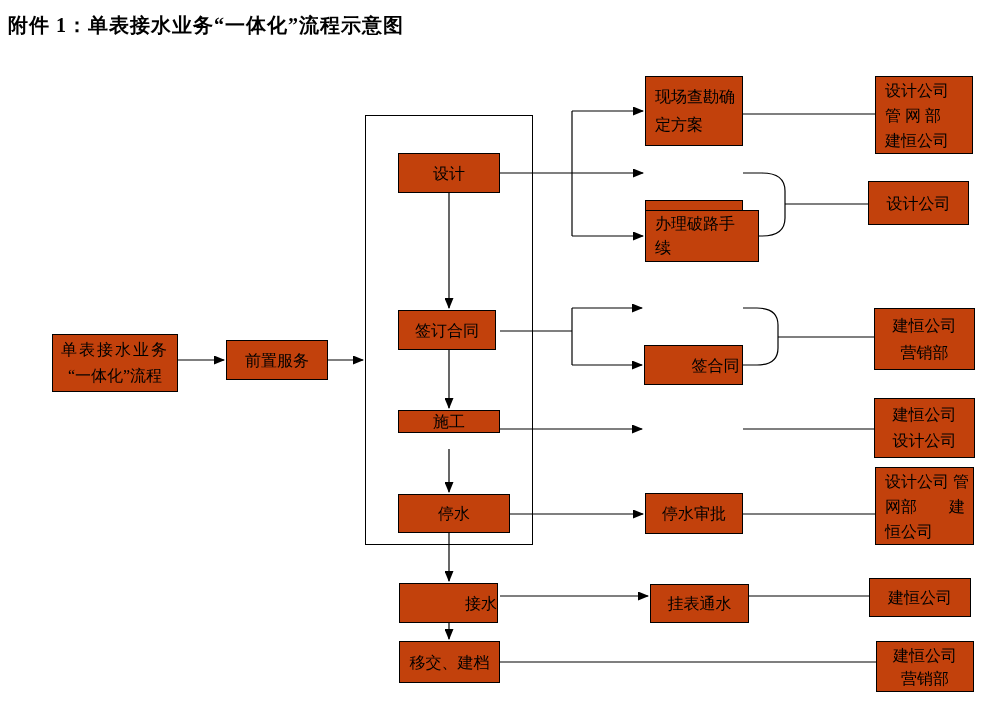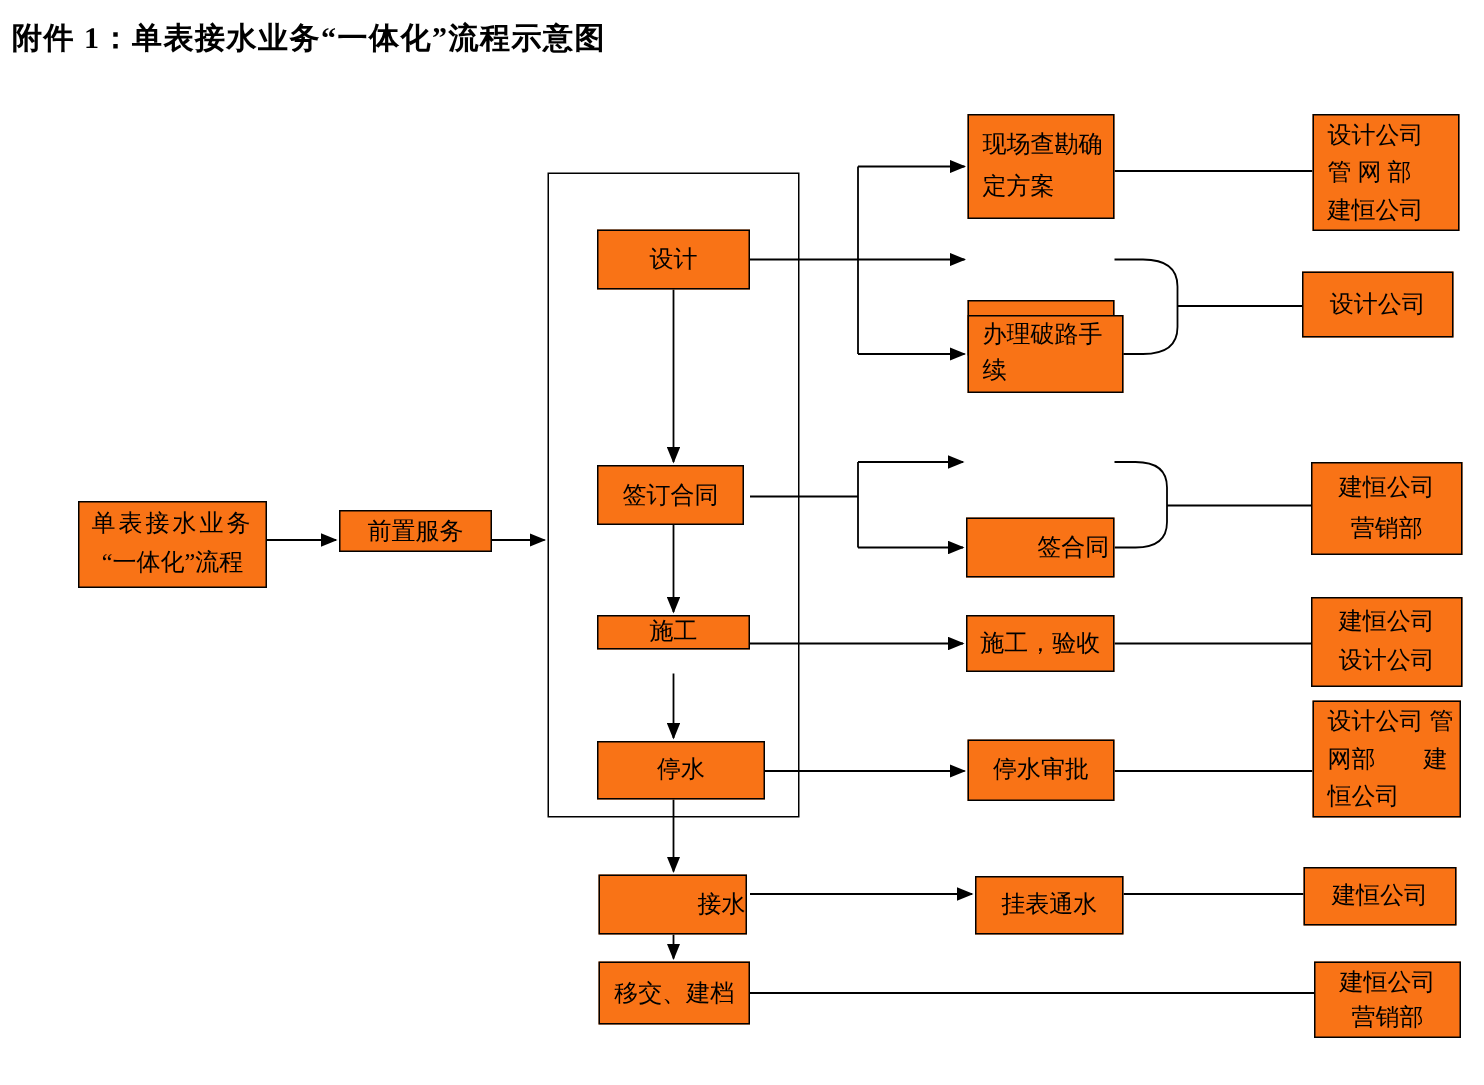--- a/index.html
+++ b/index.html
@@ -7,21 +7,21 @@
     position:relative;width:989px;height:723px;background:#ffffff;
     font-family:"Liberation Serif","DejaVu Serif",serif;color:#000;
     overflow:hidden;
   }
   #title{
     position:absolute;left:8px;top:12px;font-size:20px;font-weight:bold;
     letter-spacing:1px;white-space:nowrap;
   }
   #connectors{position:absolute;left:0;top:0;z-index:1;}
   .box{
-    position:absolute;box-sizing:border-box;border:1px solid #000;background:#f97316;
+    position:absolute;box-sizing:border-box;border:1px solid #000;background:#c2410c;
     display:flex;flex-direction:column;align-items:center;justify-content:center;
     font-size:16px;line-height:25px;z-index:2;text-align:center;
   }
   .box.leftalign{align-items:flex-start;text-align:left;padding-left:9px;padding-right:4px;}
   .box.frame{background:transparent;z-index:2;}
   .ls{letter-spacing:2px;}
   .line{white-space:pre;}
 </style>
 </head>
 <body>
@@ -72,21 +72,21 @@
       <line x1="743" y1="514" x2="875" y2="514"></line>
       <line x1="749" y1="596" x2="869" y2="596"></line>
       <line x1="500" y1="662" x2="876" y2="662"></line>
     </g>
   </svg>
 
   <div class="box" style="left:52px;top:334px;width:126px;height:58px;line-height:26px;">
     <div class="line ls">单表接水业务</div>
     <div class="line">“一体化”流程</div>
   </div>
-  <div class="box" style="left:226px;top:340px;width:102px;height:28px;text-align:right;">
+  <div class="box" style="left:226px;top:340px;width:102px;height:40px;text-align:right;">
     <div class="line">前置服务</div>
   </div>
 
   <div class="box frame" style="left:365px;top:115px;width:168px;height:430px;"></div>
 
   <div class="box" style="left:398px;top:153px;width:102px;height:40px;">
     <div class="line">设计</div>
   </div>
   <div class="box" style="left:398px;top:310px;width:98px;height:40px;">
     <div class="line">签订合同</div>
@@ -104,29 +104,26 @@
     <div class="line">移交、建档</div>
   </div>
 
   <div class="box leftalign" style="left:645px;top:76px;width:98px;height:70px;line-height:28px;">
     <div class="line">现场查勘确</div>
     <div class="line">定方案</div>
   </div>
   <div class="box" style="left:645px;top:156px;width:98px;height:37px;margin-top:44px;">
     <div class="line">出设计图</div>
   </div>
-  <div class="box leftalign" style="left:645px;top:210px;width:104px;height:52px;line-height:24px;">
+  <div class="box leftalign" style="left:645px;top:210px;width:114px;height:52px;line-height:24px;">
     <div class="line">办理破路手</div>
     <div class="line">续</div>
   </div>
   <div class="box" style="left:644px;top:345px;width:99px;height:40px;padding-left:44px;">
     <div class="line">签合同</div>
-  </div>
-  <div class="box" style="left:644px;top:410px;width:99px;height:38px;">
-    <div class="line">施工，验收</div>
   </div>
   <div class="box" style="left:645px;top:493px;width:98px;height:41px;">
     <div class="line">停水审批</div>
   </div>
   <div class="box" style="left:650px;top:584px;width:99px;height:39px;">
     <div class="line">挂表通水</div>
   </div>
 
   <div class="box leftalign" style="left:875px;top:76px;width:98px;height:78px;">
     <div class="line">设计公司</div>

